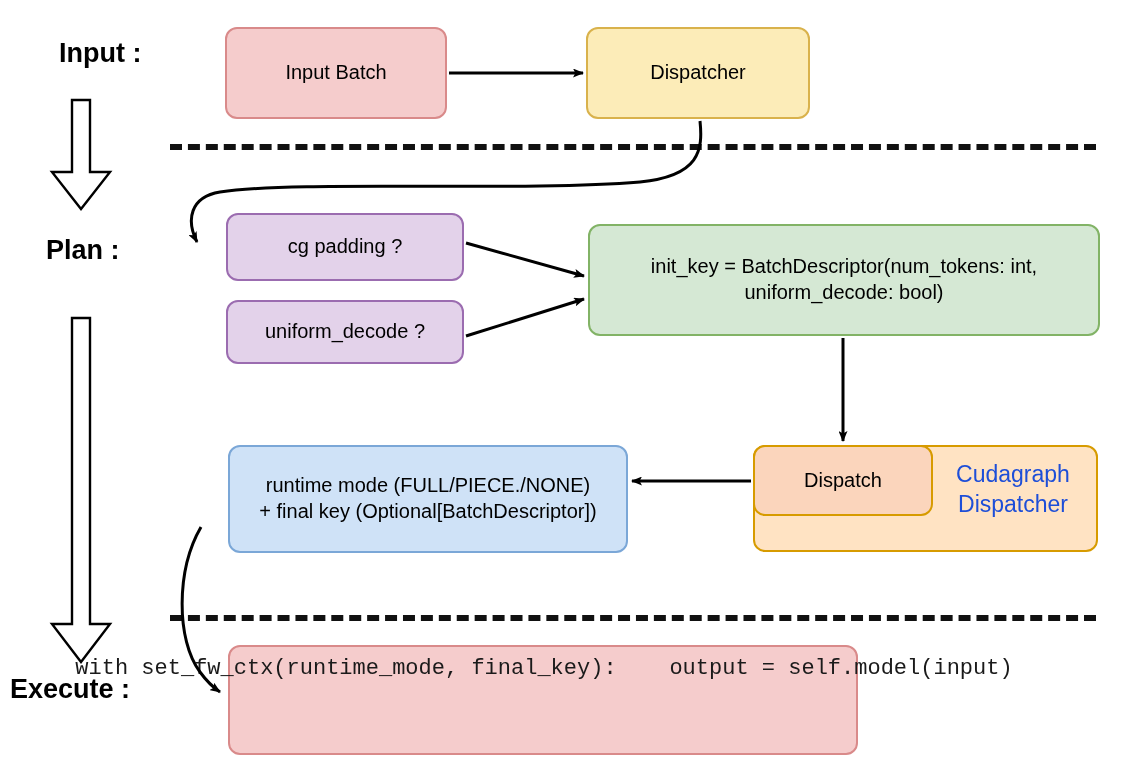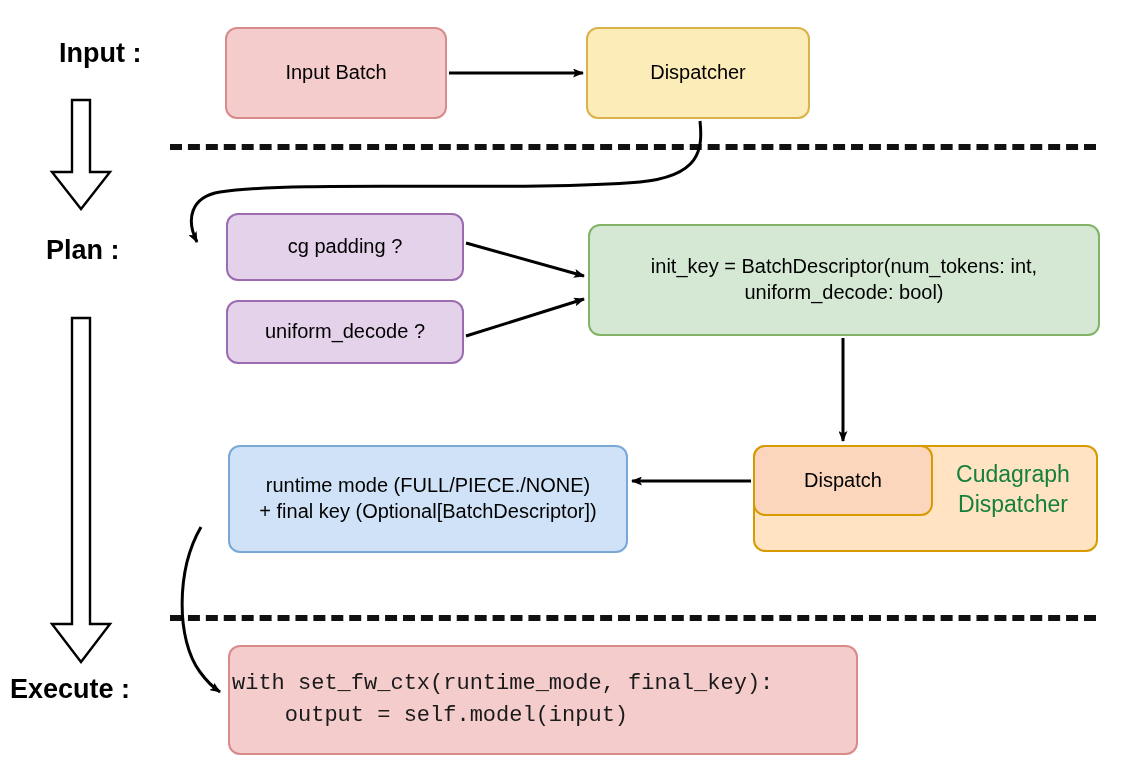--- a/index.html
+++ b/index.html
@@ -47,37 +47,36 @@
     position: absolute;
     box-sizing: border-box;
     border-radius: 12px;
     border-width: 2px;
     border-style: solid;
     font-family: "Liberation Mono", "DejaVu Sans Mono", monospace;
     font-size: 22px;
     color: #1a1a1a;
     line-height: 1.45;
     display: flex;
-    flex-direction: column;
     justify-content: center;
     padding: 6px 0 6px 2px;
     white-space: pre;
   }
   .dispatcher-outer {
     position: absolute;
     box-sizing: border-box;
     border-radius: 12px;
     border-width: 2px;
     border-style: solid;
   }
   .dispatcher-title {
     position: absolute;
     font-family: "Liberation Sans", sans-serif;
     font-size: 23px;
-    color: #15803d;
+    color: #1d4ed8;
     text-align: center;
     line-height: 1.3;
     white-space: pre-line;
   }
   .dashed-sep {
     position: absolute;
     border-top: 6px dashed #111111;
     height: 0;
   }
   svg.overlay {

